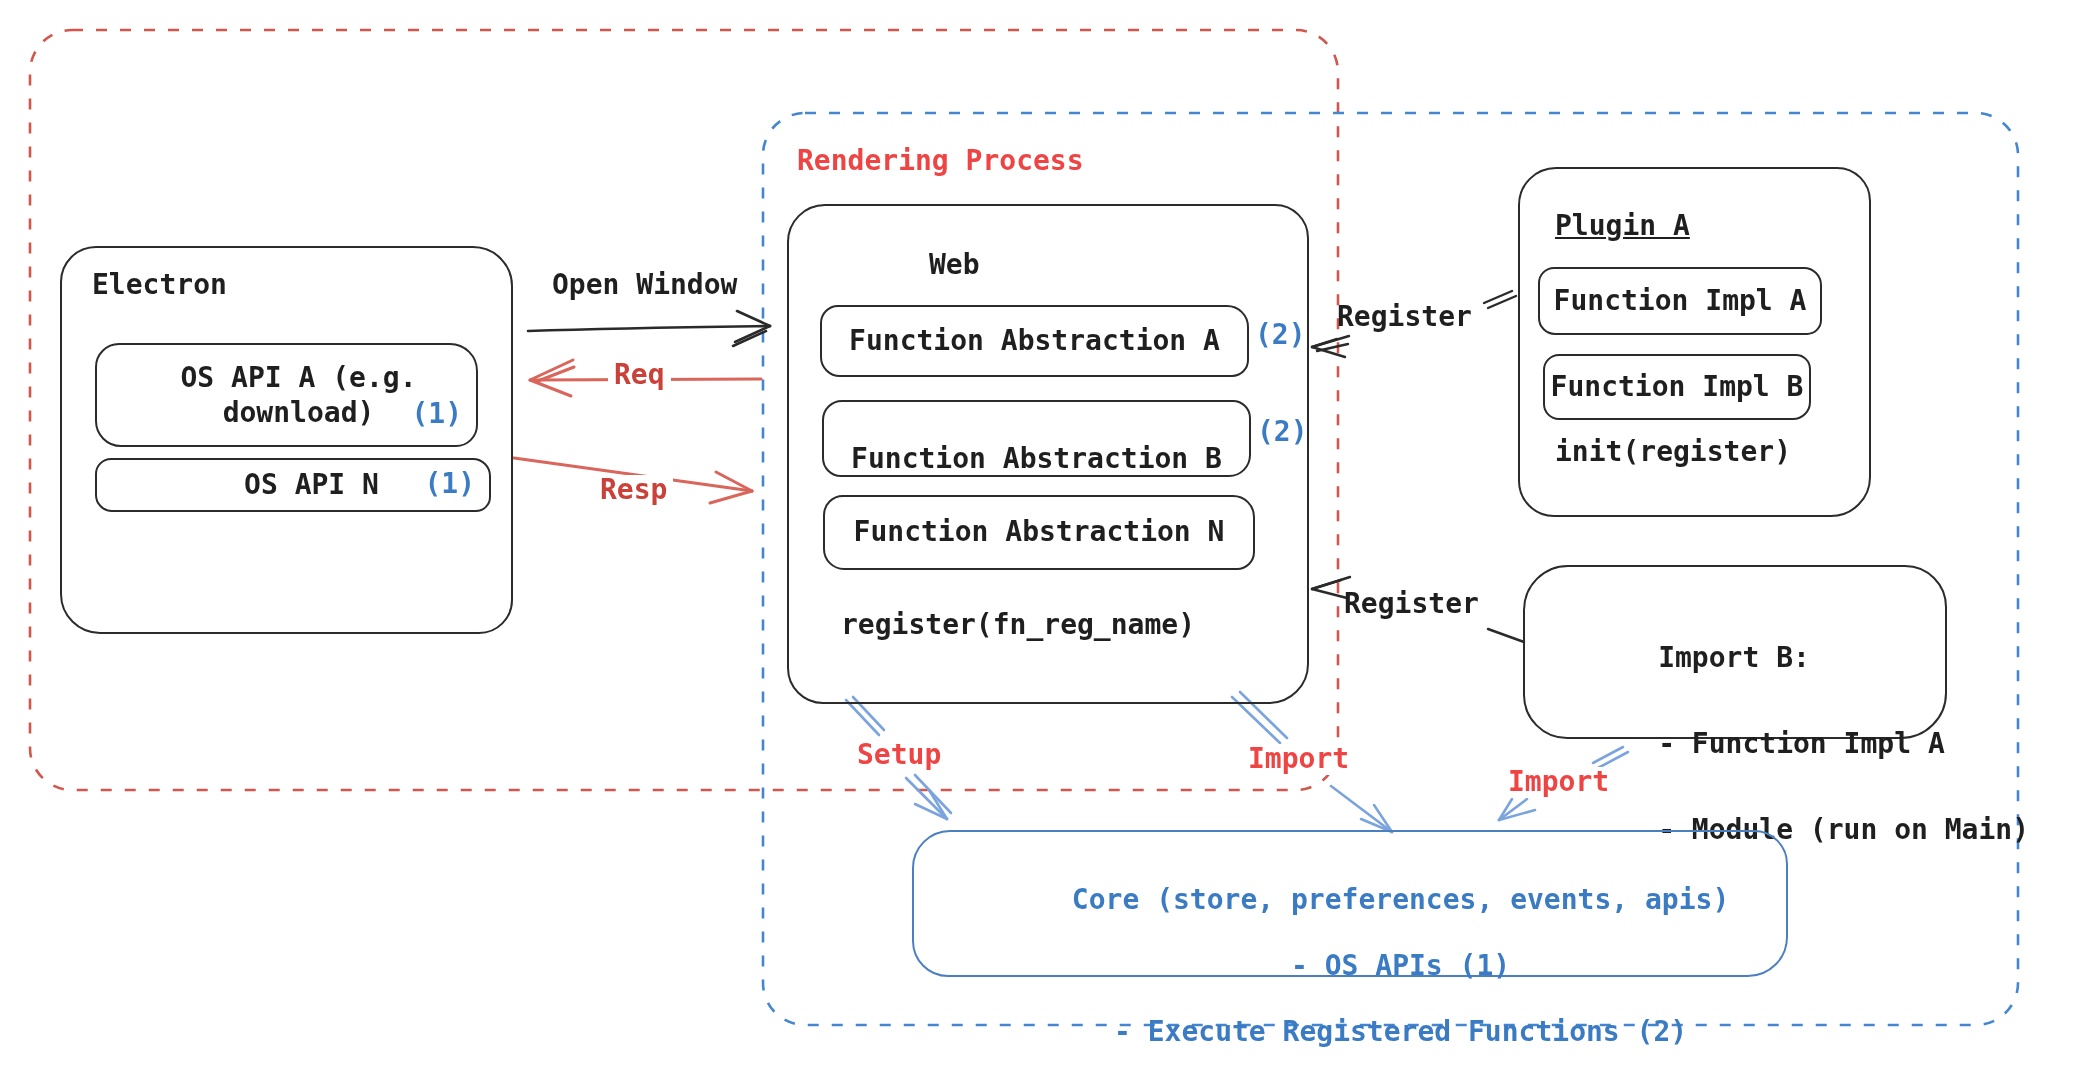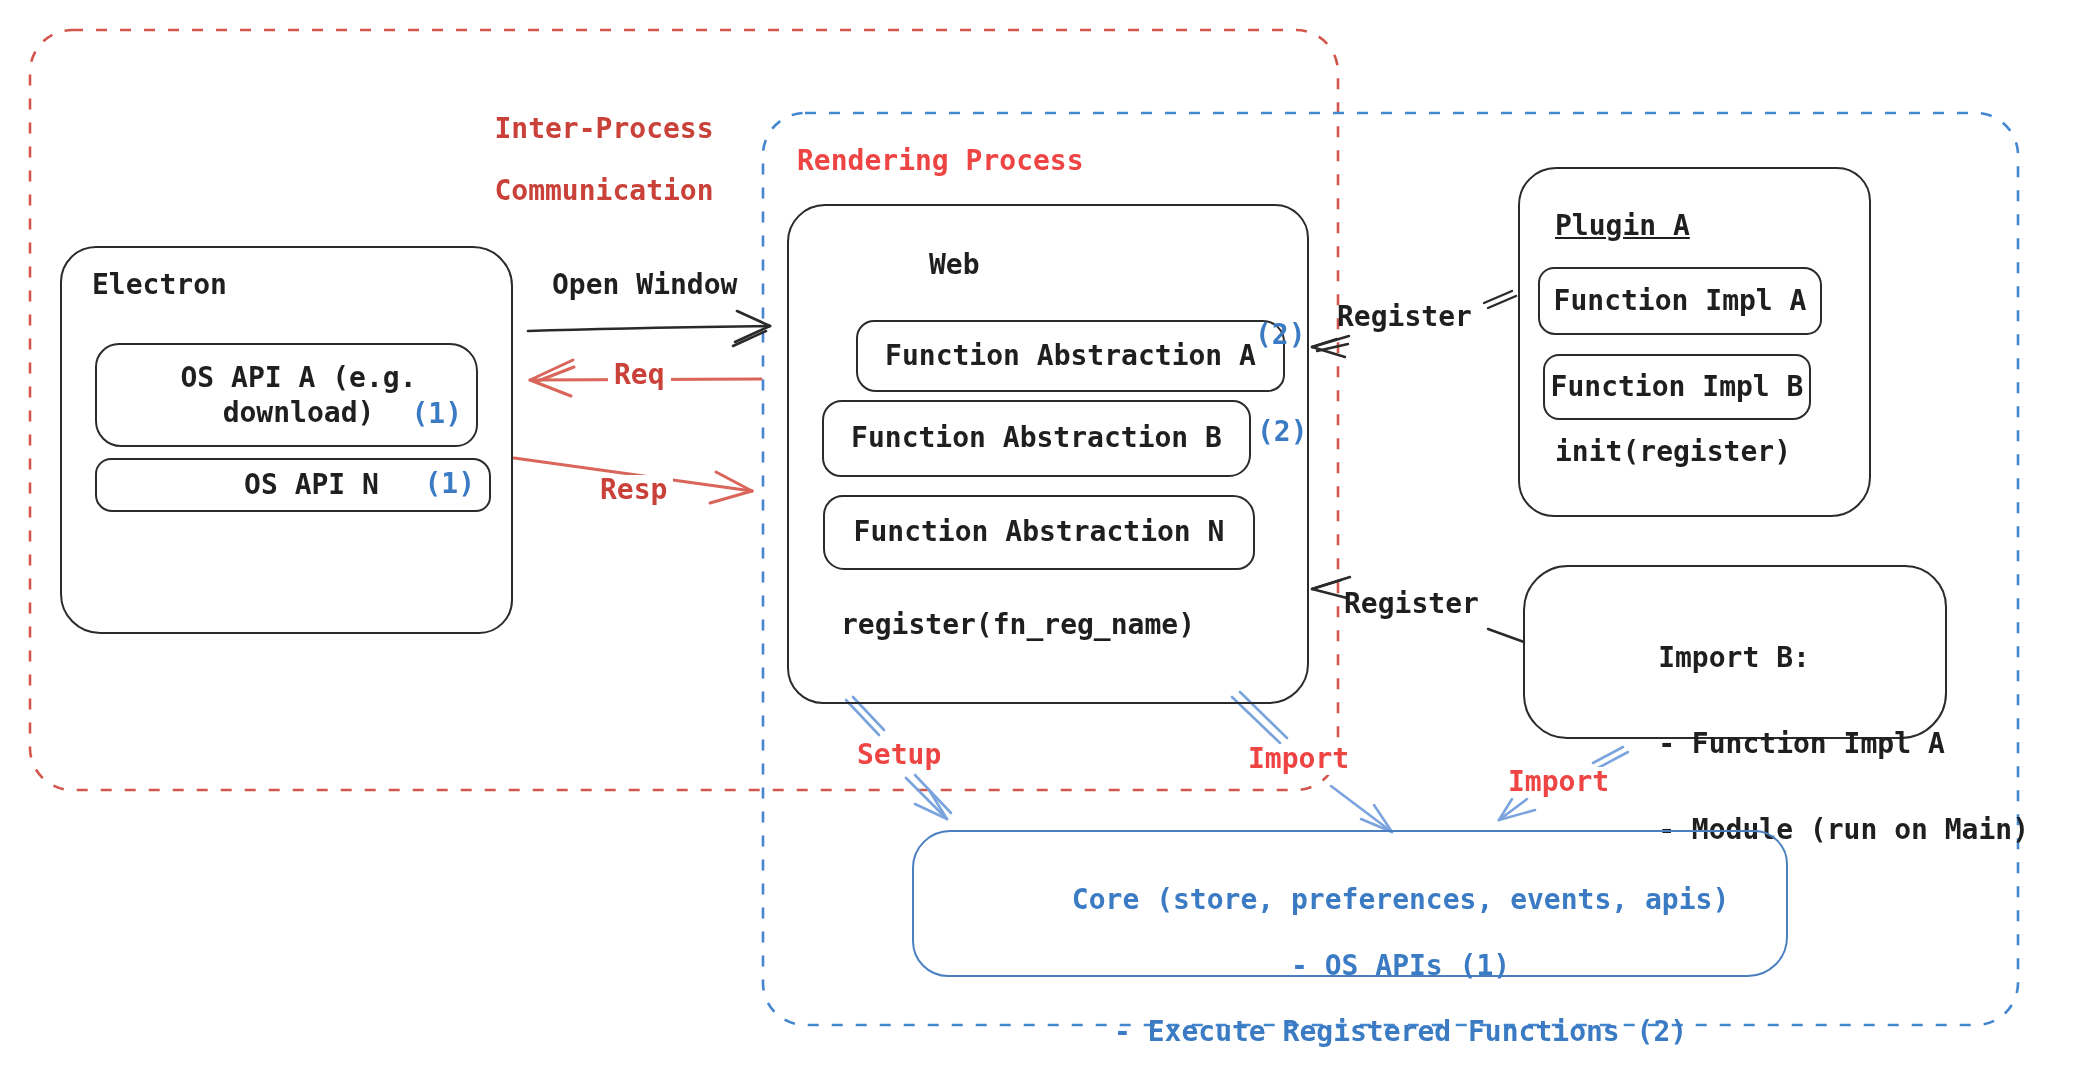--- a/index.html
+++ b/index.html
@@ -18,22 +18,22 @@
   .bluelabel{color:#ef4444;}
   .bg{background:#ffffff;padding:0 6px;}
   .center-text{display:flex;align-items:center;justify-content:center;text-align:center;}
   svg.overlay{position:absolute;left:0;top:0;pointer-events:none;}
   .badge{position:absolute;color:#3b7bc4;}
   
   #electron-box{left:60px;top:246px;width:449px;height:384px;border-radius:36px 40px 34px 40px;}
   #os-api-a-box{left:95px;top:343px;width:355px;height:100px;border-radius:24px 28px 22px 26px;padding-left:24px;}
   #os-api-n-box{left:95px;top:458px;width:355px;height:50px;border-radius:16px 18px 15px 17px;padding-left:37px;}
   #web-box{left:787px;top:204px;width:518px;height:496px;border-radius:38px 34px 40px 36px;}
-  #fn-a-box{left:820px;top:320px;width:425px;height:68px;border-radius:18px 22px 17px 20px;margin-left:36px;}
-  #fn-b-box{left:822px;top:400px;width:425px;height:73px;border-radius:20px 18px 22px 19px;}
+  #fn-a-box{left:820px;top:305px;width:425px;height:68px;border-radius:18px 22px 17px 20px;}
+  #fn-b-box{left:822px;top:400px;width:425px;height:73px;border-radius:20px 18px 22px 19px;align-items:flex-end;}
   #fn-n-box{left:823px;top:495px;width:428px;height:71px;border-radius:20px 22px 18px 21px;}
   #plugin-a-box{left:1518px;top:167px;width:349px;height:346px;border-radius:38px 34px 40px 36px;}
   #impl-a-box{left:1538px;top:267px;width:280px;height:64px;border-radius:16px 18px 15px 17px;}
   #impl-b-box{left:1543px;top:354px;width:264px;height:62px;border-radius:16px 15px 18px 16px;}
   #plugin-b-box{left:1523px;top:565px;width:420px;height:170px;border-radius:45px 42px 46px 44px;}
   #core-box{left:912px;top:830px;width:872px;height:143px;border:2.2px solid #4b80c0;border-radius:38px 34px 40px 36px;}
 </style>
 </head>
 <body>
 
@@ -99,24 +99,20 @@
 
     <g stroke="#7ba4de" stroke-width="2.6" fill="none" stroke-linecap="round">
       <path d="M1593,763 L1623,747"></path>
       <path d="M1598,768 L1628,752"></path>
       <path d="M1512,799 L1499,820"></path>
       <path d="M1499,820 L1535,810"></path>
       <path d="M1499,820 L1527,799"></path>
     </g>
   </svg>
 
-  <div class="lbl red" style="left:427px;top:82px;line-height:31px;">
-    <span>Inter-Process</span><br>
-    <span>Communication</span>
-  </div>
 
   <div class="lbl bluelabel" style="left:797px;top:146px;">Rendering Process</div>
 
   <div class="box" id="electron-box">
     <div class="lbl" style="left:30px;top:22px;">Electron</div>
   </div>
   <div class="box center-text" id="os-api-a-box">
     <div style="line-height:35px;text-align:center;">
       <span>OS API A (e.g.</span><br>
       <span>download)</span>

